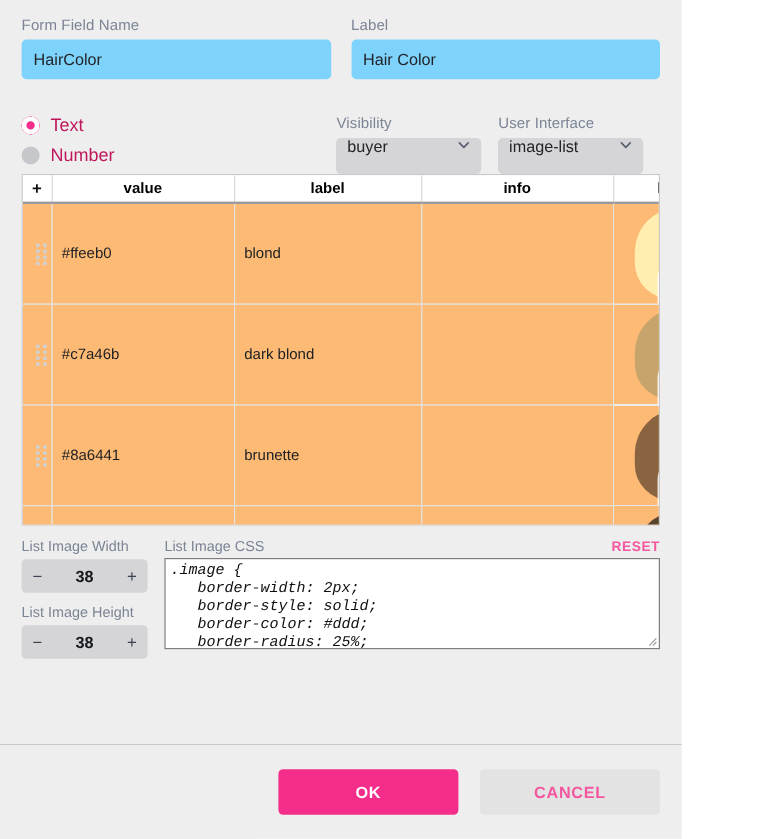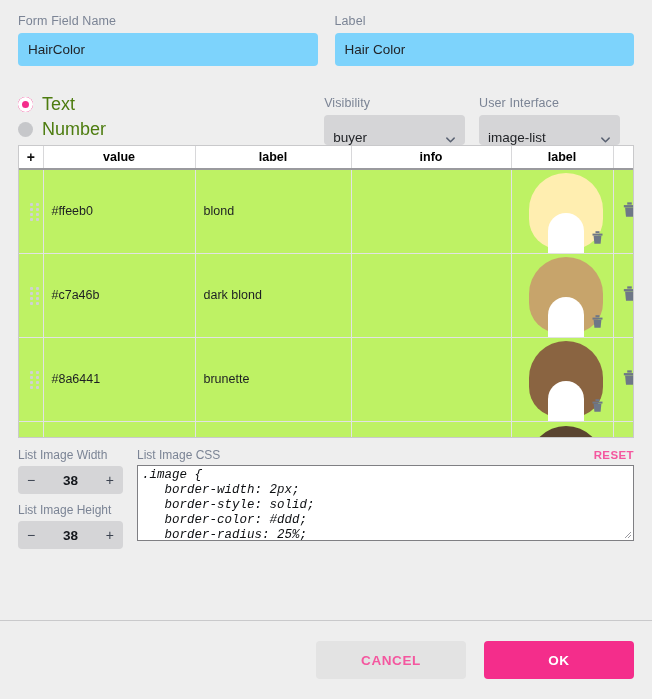--- a/index.html
+++ b/index.html
@@ -5,21 +5,21 @@
   * { box-sizing: border-box; }
   html, body {
     margin: 0; padding: 0;
     width: 652px; height: 699px;
     background: #ffffff;
     font-family: "Liberation Sans", sans-serif;
     overflow: hidden;
   }
   #dialog {
     position: relative;
-    width: 652px; height: 699px;
+    width: 568px; height: 699px;
     background: #eeeeee;
     display: flex; flex-direction: column;
   }
   .body-area {
     position: relative;
     flex: 1 1 auto;
     padding: 0 18px;
     overflow: hidden;
   }
 
@@ -66,28 +66,28 @@
     width: 15px; height: 15px;
     border-radius: 50%;
     margin-right: 9px;
     flex: none;
   }
   .radio-dot.on {
     background: #f42d8b;
     box-shadow: inset 0 0 0 4px #ffffff, inset 0 0 0 9px #f42d8b;
   }
   .radio-dot.off { background: #c6c7ca; }
-  .radio-label { font-size: 18px; color: #4d7c0f; }
+  .radio-label { font-size: 15px; color: #be185d; }
 
   .select-wrap { width: 145px; margin-right: 14px; }
   .select-box {
     background: #d5d5d7;
     border-radius: 4px;
     height: 30px;
-    display: flex; align-items: flex-end;
+    display: flex; align-items: flex-start;
     padding: 0 9px;
     font-size: 13.5px;
     color: #222428;
     position: relative;
     gap: 16px;
   }
   .select-box .caret {
     margin-left: auto;
     width: 11px; height: 11px;
   }
@@ -124,21 +124,21 @@
     background: #fff;
     text-align: center;
     padding: 0;
   }
   table.vals td {
     border-right: 1px solid #e2e2e4;
     border-bottom: 1px solid #e2e2e4;
     height: 84px;
     padding: 0 0 0 8px;
     vertical-align: middle;
-    background: #bef264;
+    background: #fdba74;
   }
   .c-handle { width: 24px; }
   .c-value  { width: 152px; }
   .c-label  { width: 156px; }
   .c-info   { width: 160px; }
   .c-image  { width: 102px; }
   .c-del    { width: 24px; border-right: none !important; }
   th.c-del, td.c-del { padding: 0; }
 
   .grip {
@@ -489,17 +489,17 @@
             <path d="M9 3 L3 9 M9 6 L6 9" stroke="#9a9aa0" stroke-width="1" fill="none"></path>
           </svg>
         </div>
       </div>
     </div>
 
   </div>
 
   <div class="divider"></div>
   <div class="footer">
+    <button class="btn btn-ok">OK</button>
     <button class="btn btn-cancel">CANCEL</button>
-    <button class="btn btn-ok">OK</button>
   </div>
 
 </div>
 
 </body></html>

